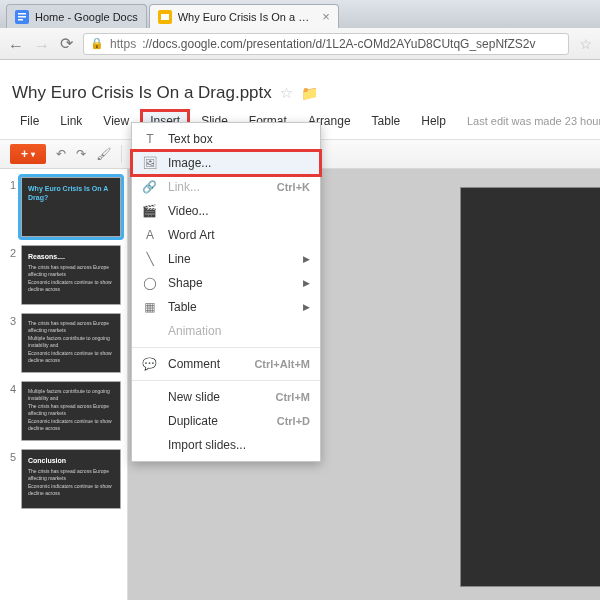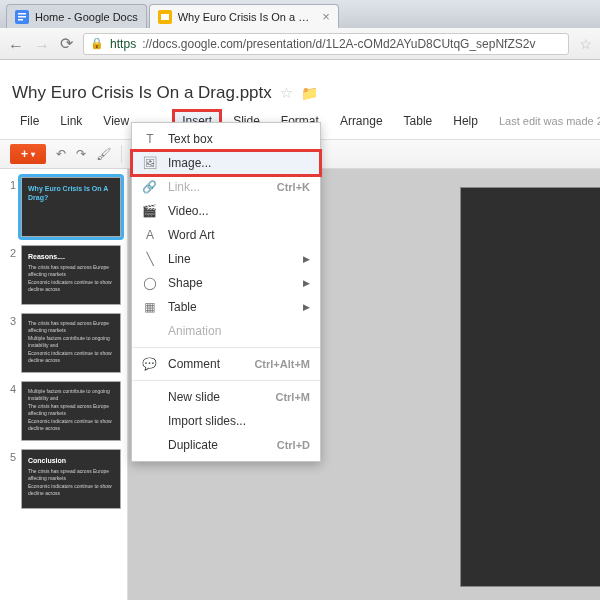--- a/index.html
+++ b/index.html
@@ -9,34 +9,34 @@
   .tabstrip { height:28px; background:linear-gradient(#dfe4ea,#c9ced5); display:flex; align-items:flex-end; padding:0 6px; }
   .tab { height:24px; background:#f7f7f7; border:1px solid #a9afb8; border-bottom:none; border-radius:4px 4px 0 0; display:flex; align-items:center; padding:0 8px; margin-right:2px; font-size:11px; gap:6px; max-width:190px; }
   .tab.inactive { background:#d3d8de; }
   .tab .favicon { width:14px; height:14px; display:flex; align-items:center; justify-content:center; }
   .tab .label { white-space:nowrap; overflow:hidden; text-overflow:ellipsis; flex:1; }
   .tab .close { color:#888; font-size:13px; }
   .navrow { height:32px; background:linear-gradient(#f7f7f7,#ececec); border-bottom:1px solid #c8c8c8; display:flex; align-items:center; padding:0 8px; gap:10px; }
   .navbtn { color:#777; font-size:16px; }
   .urlbar { flex:1; height:22px; border:1px solid #ccc; border-radius:3px; background:#fff; display:flex; align-items:center; padding:0 6px; font-size:12px; gap:6px; overflow:hidden;}
   .lock { color:#4caf50; font-size:11px; }
-  .https { color:#14532d; }
+  .https { color:#737373; }
   .urlrest { color:#555; white-space:nowrap;}
   .starbtn { color:#bbb; font-size:14px; }
 
   
   .apparea { background:#fff; }
   .doc-header { padding:23px 12px 2px 12px; }
   .doc-title-row { display:flex; align-items:center; gap:8px; }
   .doc-title { font-size:17px; color:#333; }
   .tstar { color:#ccc; font-size:15px; }
   .folder-icon { color:#bbb; font-size:14px; }
   .menubar { display:flex; align-items:center; padding:4px 10px 6px 10px; gap:1px; font-size:12px; color:#333; }
   .menu-item { padding:3px 8px; border:2px solid transparent; }
-  .menu-item.hl { border:3px solid #e53935; background:#eef3fa; padding:2px 7px;margin-left:32px;}
+  .menu-item.hl { border:3px solid #e53935; background:#eef3fa; padding:2px 7px;}
   .last-edit { margin-left:auto; color:#999; font-size:11px; white-space:nowrap; padding-left:10px;}
   .toolbar { height:30px; border-top:1px solid #e0e0e0; border-bottom:1px solid #d8d8d8; background:linear-gradient(#fafafa,#f1f1f1); display:flex; align-items:center; padding:0 10px; gap:10px; }
   .newslide-btn { width:36px; height:20px; background:linear-gradient(#f15a24,#e14412); border-radius:2px; display:flex; align-items:center; justify-content:center; color:#fff; font-size:12px; font-weight:bold; position:relative;}
   .newslide-btn:after{content:"▾"; font-size:8px; margin-left:3px; color:#fff;}
   .tb-icon { color:#777; font-size:12px;}
   .tb-sep { width:1px; height:18px; background:#ddd;}
   .zoom { border:1px solid #ccc; border-radius:2px; padding:1px 6px; font-size:11px; color:#555; display:flex; align-items:center; gap:4px;}
 
   
   .workspace { display:flex; height: calc(600px - 28px - 32px - 92px); background:#ccc; }
@@ -238,20 +238,20 @@
     <span class="dd-short">Ctrl+Alt+M</span>
   </div>
   <div class="dd-sep"></div>
   <div class="dd-item">
     <span class="dd-icon"></span>
     <span class="dd-label">New slide</span>
     <span class="dd-short">Ctrl+M</span>
   </div>
   <div class="dd-item">
     <span class="dd-icon"></span>
-    <span class="dd-label">Import slides...</span>
-  </div>
-  <div class="dd-item">
-    <span class="dd-icon"></span>
     <span class="dd-label">Duplicate</span>
     <span class="dd-short">Ctrl+D</span>
   </div>
+  <div class="dd-item">
+    <span class="dd-icon"></span>
+    <span class="dd-label">Import slides...</span>
+  </div>
 </div>
 
 </body></html>

